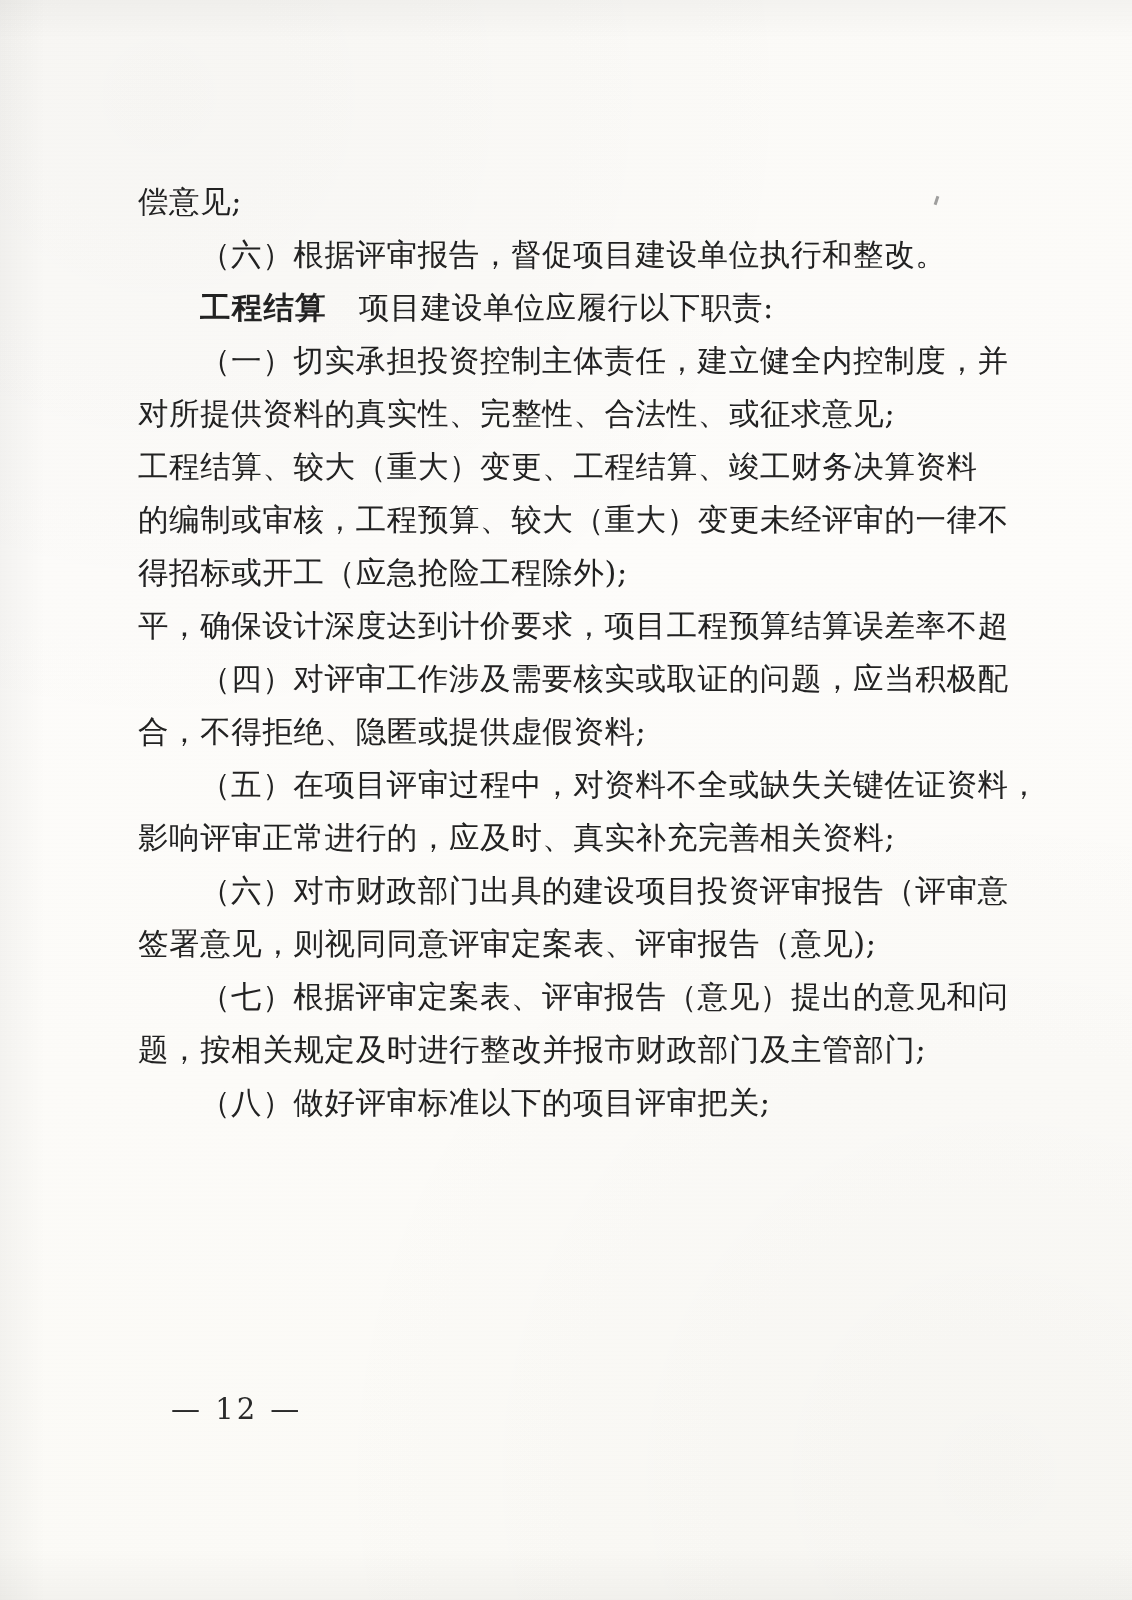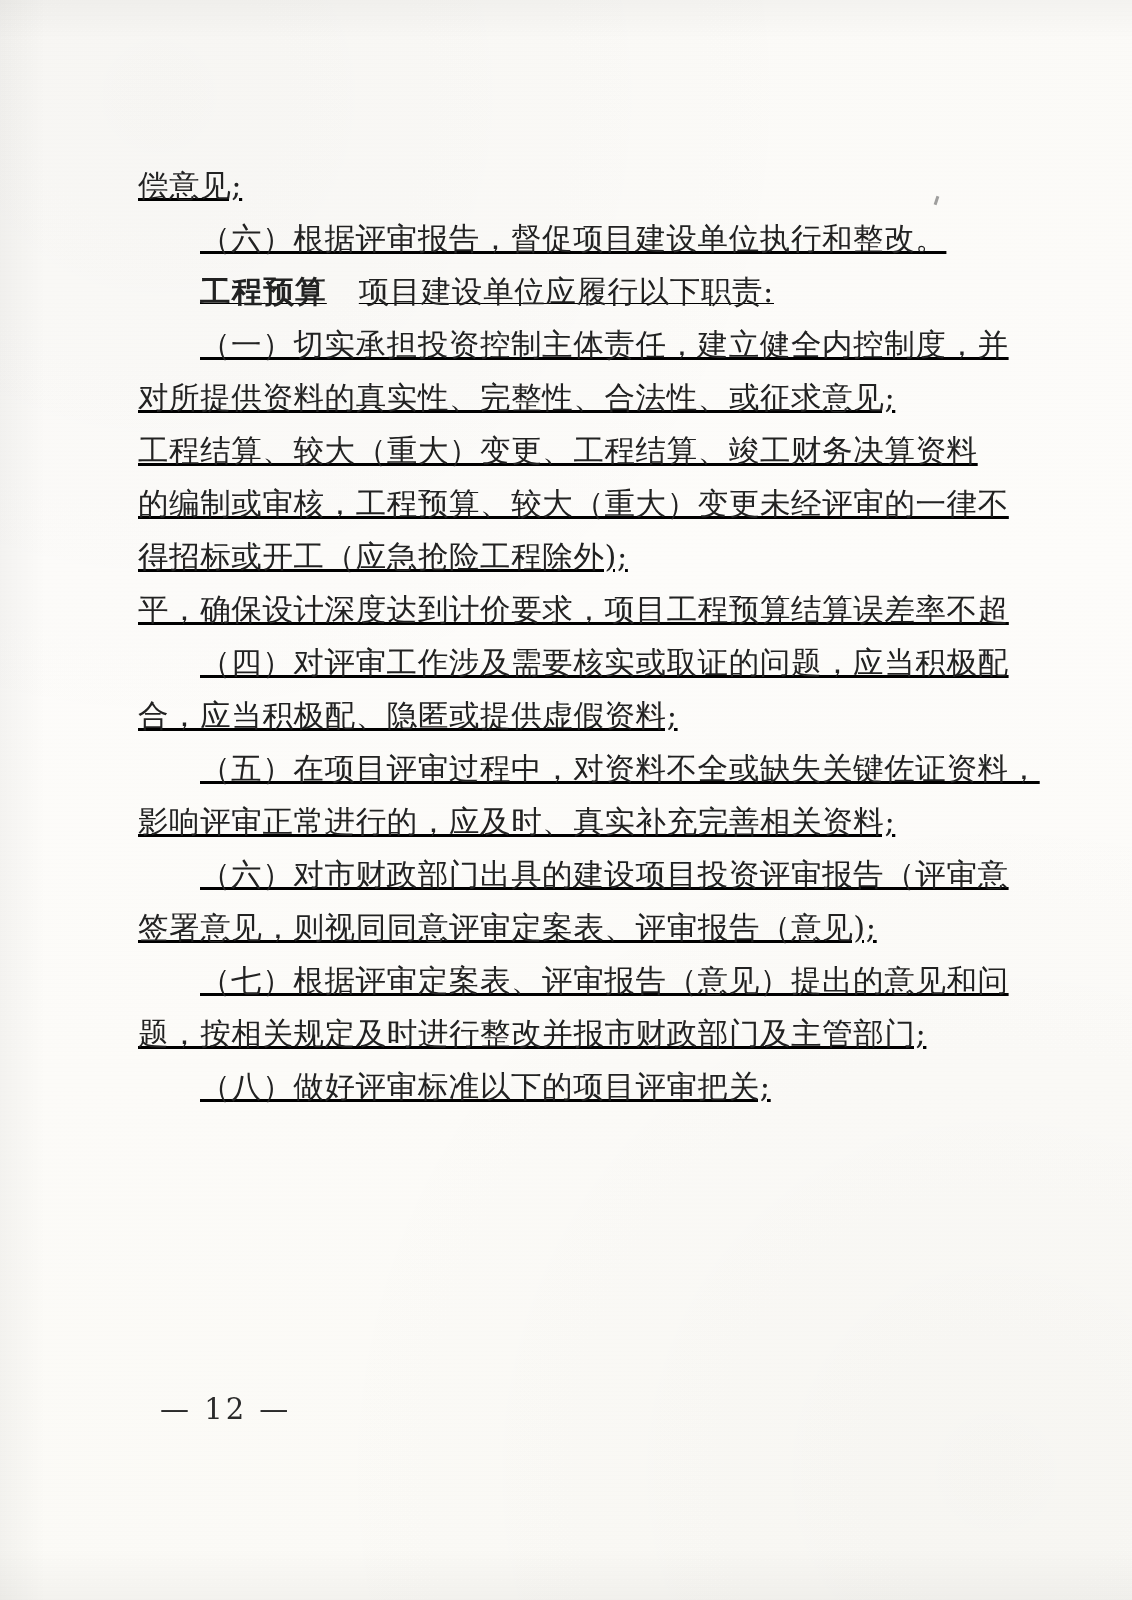--- a/index.html
+++ b/index.html
@@ -26,23 +26,22 @@
     position: absolute;
     inset: 0;
     pointer-events: none;
     opacity: 0.5;
     background-image:
       repeating-linear-gradient(0deg, rgba(0,0,0,0.012) 0px, rgba(0,0,0,0) 2px, rgba(0,0,0,0) 4px);
   }
   .content {
     position: absolute;
     left: 138px;
-    top: 160px;
+    top: 176px;
     width: 828px;
-    text-decoration: underline;
   }
   .doc-line {
     font-size: 30.5px;
     line-height: 53px;
     color: #222222;
     letter-spacing: 0.6px;
     white-space: pre;
     font-family: "DejaVu Serif", serif;
     text-rendering: geometricPrecision;
   }
@@ -61,21 +60,21 @@
   .article-title .label {
     font-weight: bold;
     letter-spacing: 1.2px;
   }
   .article-title .gap {
     display: inline-block;
     width: 32px;
   }
   .footer {
     position: absolute;
-    left: 0;
+    left: 11px;
     right: 0;
     top: 1392px;
     text-align: left;
     padding-left: 160px;
   }
   .page-num {
     font-size: 29px;
     color: #2a2a2a;
     letter-spacing: 3px;
     font-family: "DejaVu Serif", serif;
@@ -126,41 +125,41 @@
 
     <div class="para">
       <div class="doc-line">偿意见;</div>
     </div>
 
     <div class="para">
       <div class="doc-line indent">（六）根据评审报告，督促项目建设单位执行和整改。</div>
     </div>
 
     <div class="para article-title">
-      <span class="doc-line label">工程预算</span><span class="gap"></span><span class="doc-line">项目建设单位应履行以下职责:</span>
+      <span class="doc-line label">工程结算</span><span class="gap"></span><span class="doc-line">项目建设单位应履行以下职责:</span>
     </div>
 
     <div class="para">
       <div class="doc-line indent">（一）切实承担投资控制主体责任，建立健全内控制度，并</div>
       <div class="doc-line">对所提供资料的真实性、完整性、合法性、或征求意见;</div>
     </div>
 
     <div class="para">
       <div class="doc-line">工程结算、较大（重大）变更、工程结算、竣工财务决算资料</div>
       <div class="doc-line">的编制或审核，工程预算、较大（重大）变更未经评审的一律不</div>
       <div class="doc-line">得招标或开工（应急抢险工程除外);</div>
     </div>
 
     <div class="para">
       <div class="doc-line">平，确保设计深度达到计价要求，项目工程预算结算误差率不超</div>
     </div>
 
     <div class="para">
       <div class="doc-line indent">（四）对评审工作涉及需要核实或取证的问题，应当积极配</div>
-      <div class="doc-line">合，应当积极配、隐匿或提供虚假资料;</div>
+      <div class="doc-line">合，不得拒绝、隐匿或提供虚假资料;</div>
     </div>
 
     <div class="para">
       <div class="doc-line indent">（五）在项目评审过程中，对资料不全或缺失关键佐证资料，</div>
       <div class="doc-line">影响评审正常进行的，应及时、真实补充完善相关资料;</div>
     </div>
 
     <div class="para">
       <div class="doc-line indent">（六）对市财政部门出具的建设项目投资评审报告（评审意</div>
       <div class="doc-line">签署意见，则视同同意评审定案表、评审报告（意见);</div>

